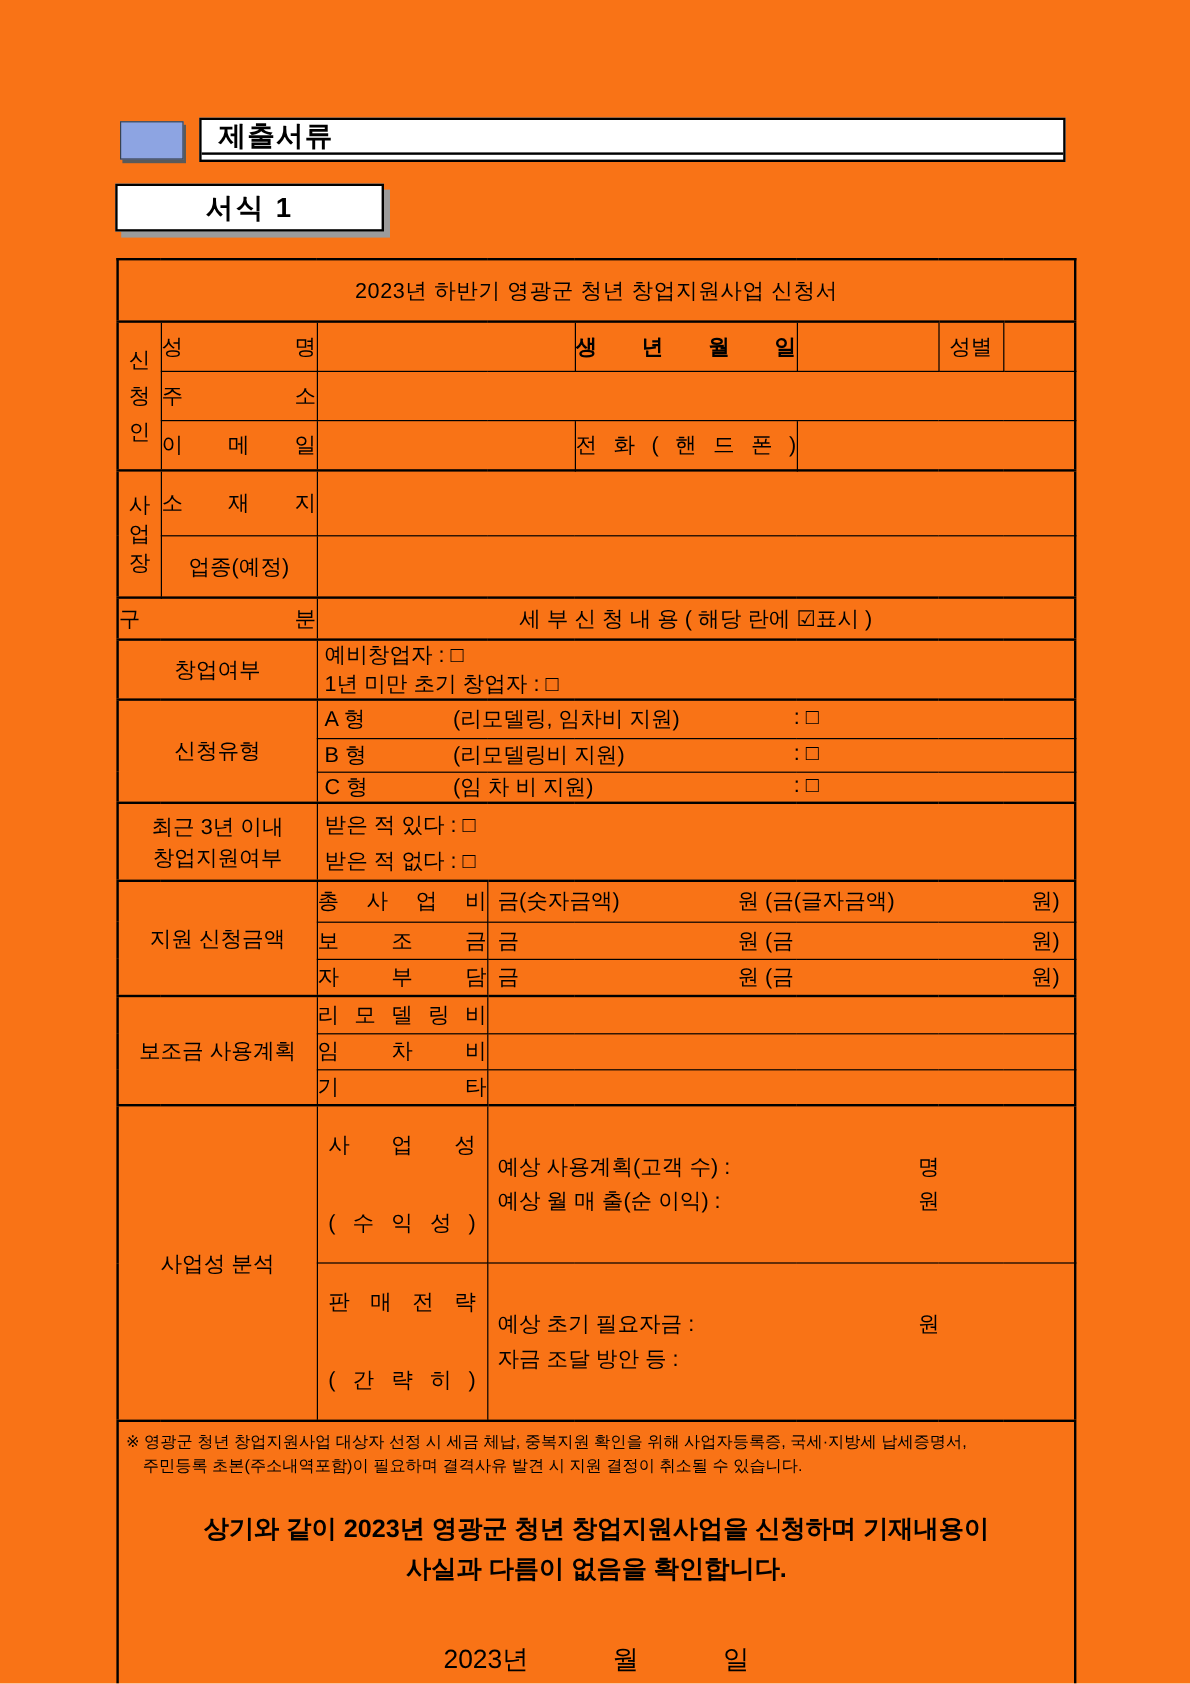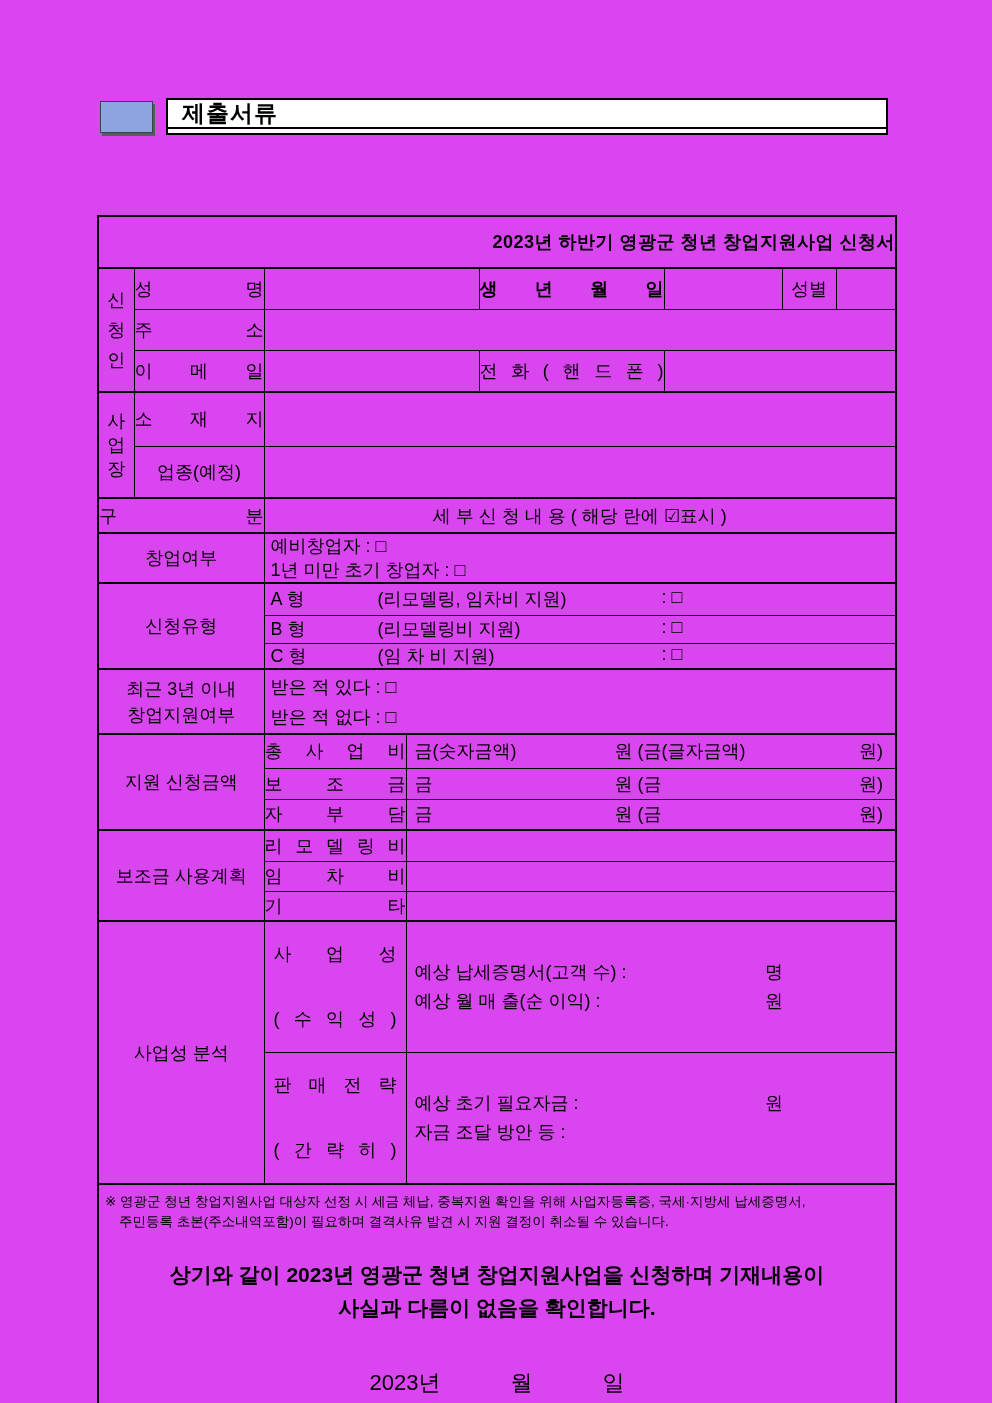--- a/index.html
+++ b/index.html
@@ -1,18 +1,18 @@
 <!DOCTYPE html>
 <html><head>
 <meta charset="utf-8">
 <style>
   * { margin:0; padding:0; box-sizing:border-box; }
   html,body { background:#fff; }
   body { font-family:"Liberation Sans","DejaVu Sans",sans-serif; color:#000; }
-  .page { position:relative; width:992px; height:1403px; background:#d946ef; overflow:hidden; }
+  .page { position:relative; width:992px; height:1403px; background:#f97316; overflow:hidden; }
 
   
   .blue-square { position:absolute; left:100px; top:101px; width:53px; height:32px;
     border:1px solid #39424f; box-shadow:2px 3px 0 #5a5a5a; }
   .docs-box { position:absolute; left:166px; top:98px; width:722px; height:37px;
     border:2px solid #000; background:#fff; padding-bottom:4px; }
   .docs-inner { height:100%; border-bottom:2px solid #000; display:flex; align-items:center;
     padding-left:14px; }
   .docs-inner span { font-size:23px; font-weight:800; letter-spacing:1px; }
   .form-badge { position:absolute; left:96px; top:153px; width:224px; height:40px;
@@ -30,21 +30,21 @@
   .r-title  { height:52px; }  .r-name { height:30px; } .r-addr { height:29px; }
   .r-email  { height:30px; }  .r-loc  { height:37px; } .r-ind  { height:35px; }
   .r-cat    { height:35px; }  .r-status { height:34px; }
   .r-ta { height:32px; } .r-tb { height:28px; } .r-tc { height:26px; }
   .r-recent { height:65px; }
   .r-m { height:31px; } .r-m1 { height:34px; }
   .r-b { height:30px; } .r-b1 { height:31px; }
   .r-f1 { height:60px; } .r-f2 { height:59px;margin-top:44px; }
   .r-bottom { height:331px; }
 
-  td.title-cell { text-align:right; font-size:29px; font-weight:700; letter-spacing:.5px; }
+  td.title-cell { text-align:center; font-size:29px; font-weight:400; letter-spacing:.5px; }
   td.center { text-align:center; }
   .jlabel { text-align:justify; text-align-last:justify; padding:0 16px; }
   .jlabel2 { text-align:justify; text-align-last:justify; padding:0 14px;font-weight:bold; }
   .jlabel3 { text-align:justify; text-align-last:justify; padding:18px 9px; }
   .jwide  { text-align:justify; text-align-last:justify; padding:0 44px; }
   .vlabel { width:1.1em; margin:16px auto; word-break:break-all; text-align:center;
     line-height:30px; }
   .vlabel.tight { line-height:24px; }
   .twoline { text-align:center; line-height:26px; }
 
@@ -76,20 +76,23 @@
 <div class="page">
 
   <div class="blue-square" style="background: rgb(141, 164, 226);"></div>
 
   <div class="docs-box">
     <div class="docs-inner">
       <span>제출서류</span>
     </div>
   </div>
 
+  <div class="form-badge">
+    <span>서식  1</span>
+  </div>
 
   <table class="form">
     <colgroup>
       <col style="width:36px">
         <col style="width:130px">
         <col style="width:142px">
         <col style="width:73px">
       <col style="width:185px">
         <col style="width:118px">
         <col style="width:54px">
@@ -241,21 +244,21 @@
     </tr>
 
     <tr class="r-f1 sb">
       <td colspan="2" rowspan="2" class="center">사업성 분석</td>
       <td>
         <div class="jlabel3 subgrid">사 업 성</div>
         <div class="jlabel3 subgrid">( 수 익 성 )</div>
       </td>
       <td colspan="5">
         <div class="fline">
-          <span>예상 납세증명서(고객 수) :</span>
+          <span>예상 사용계획(고객 수) :</span>
           <span class="unit">명</span>
         </div>
         <div class="fline">
           <span>예상 월 매 출(순 이익) :</span>
           <span class="unit">원</span>
         </div>
       </td>
     </tr>
     <tr class="r-f2">
       <td>

